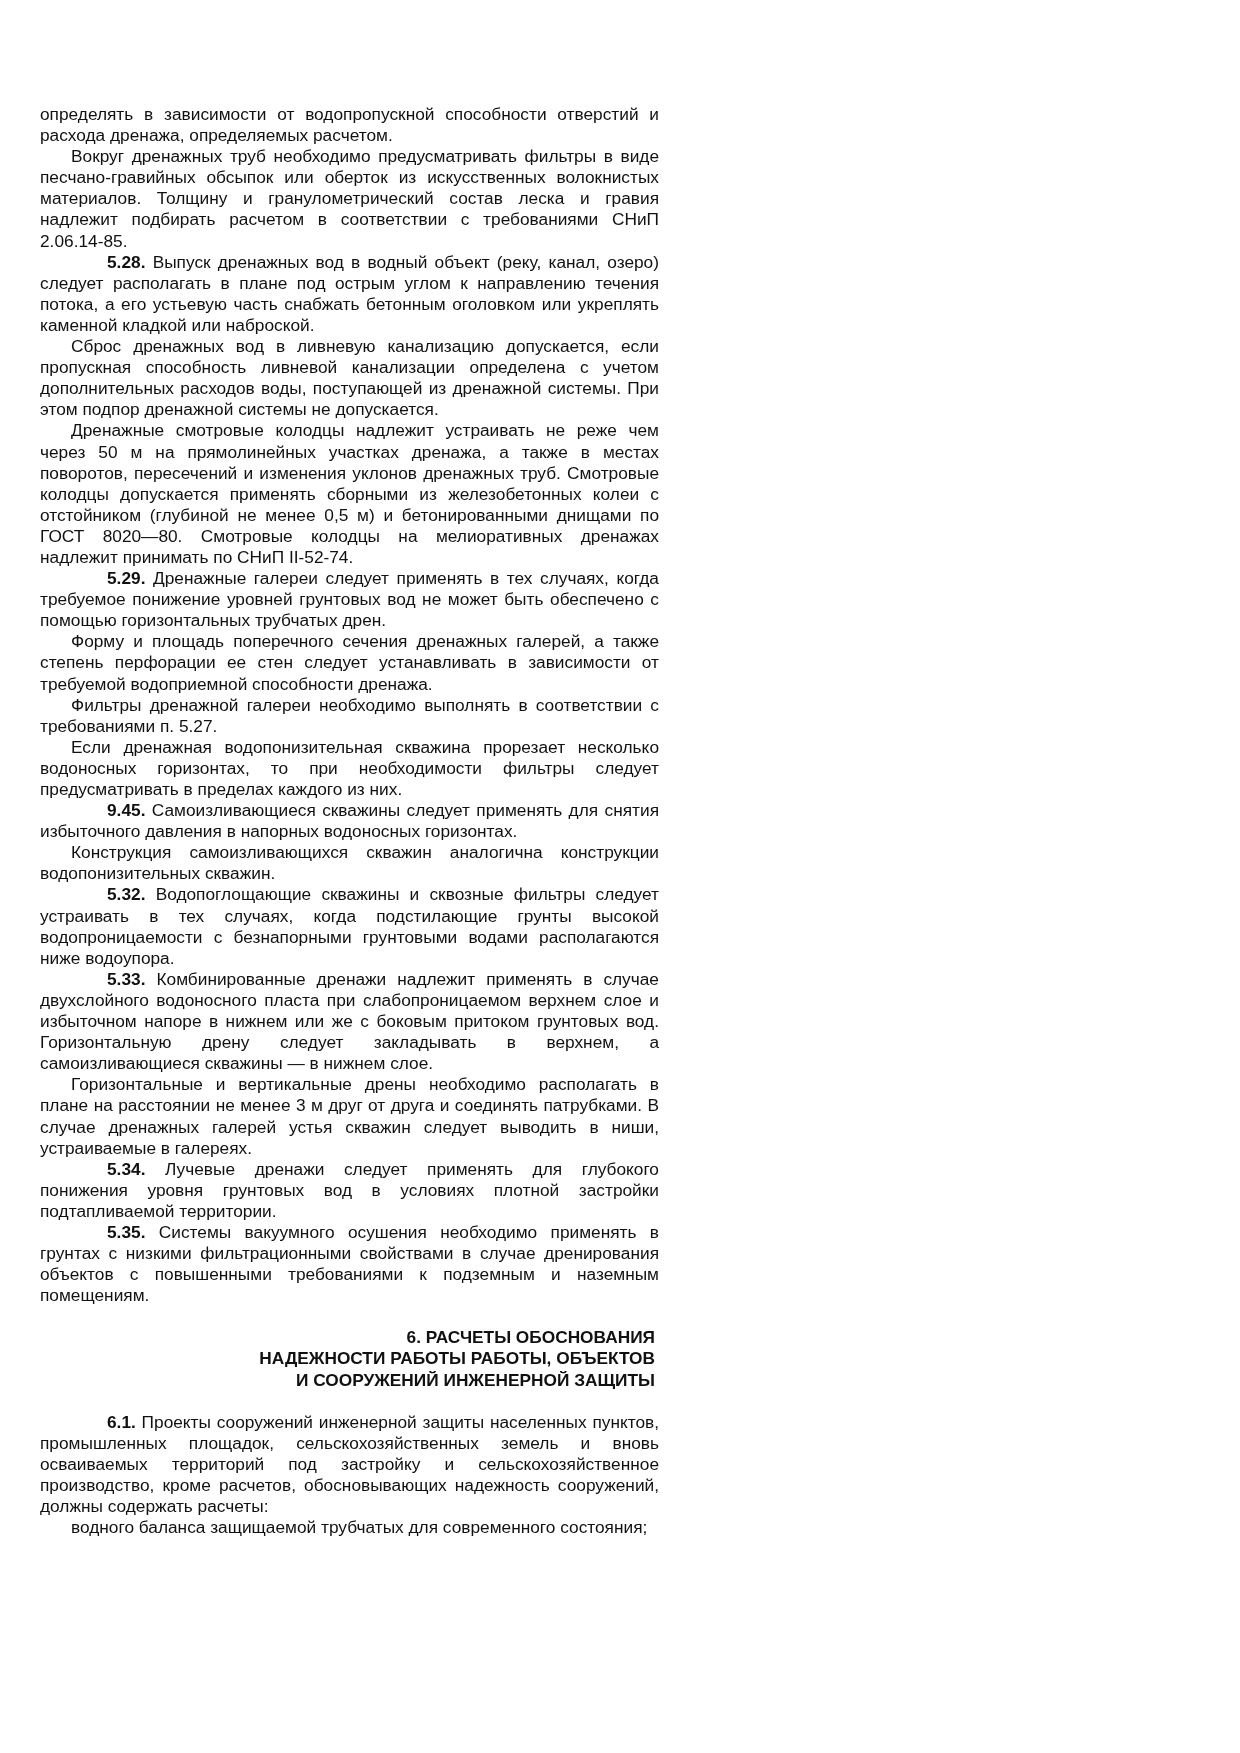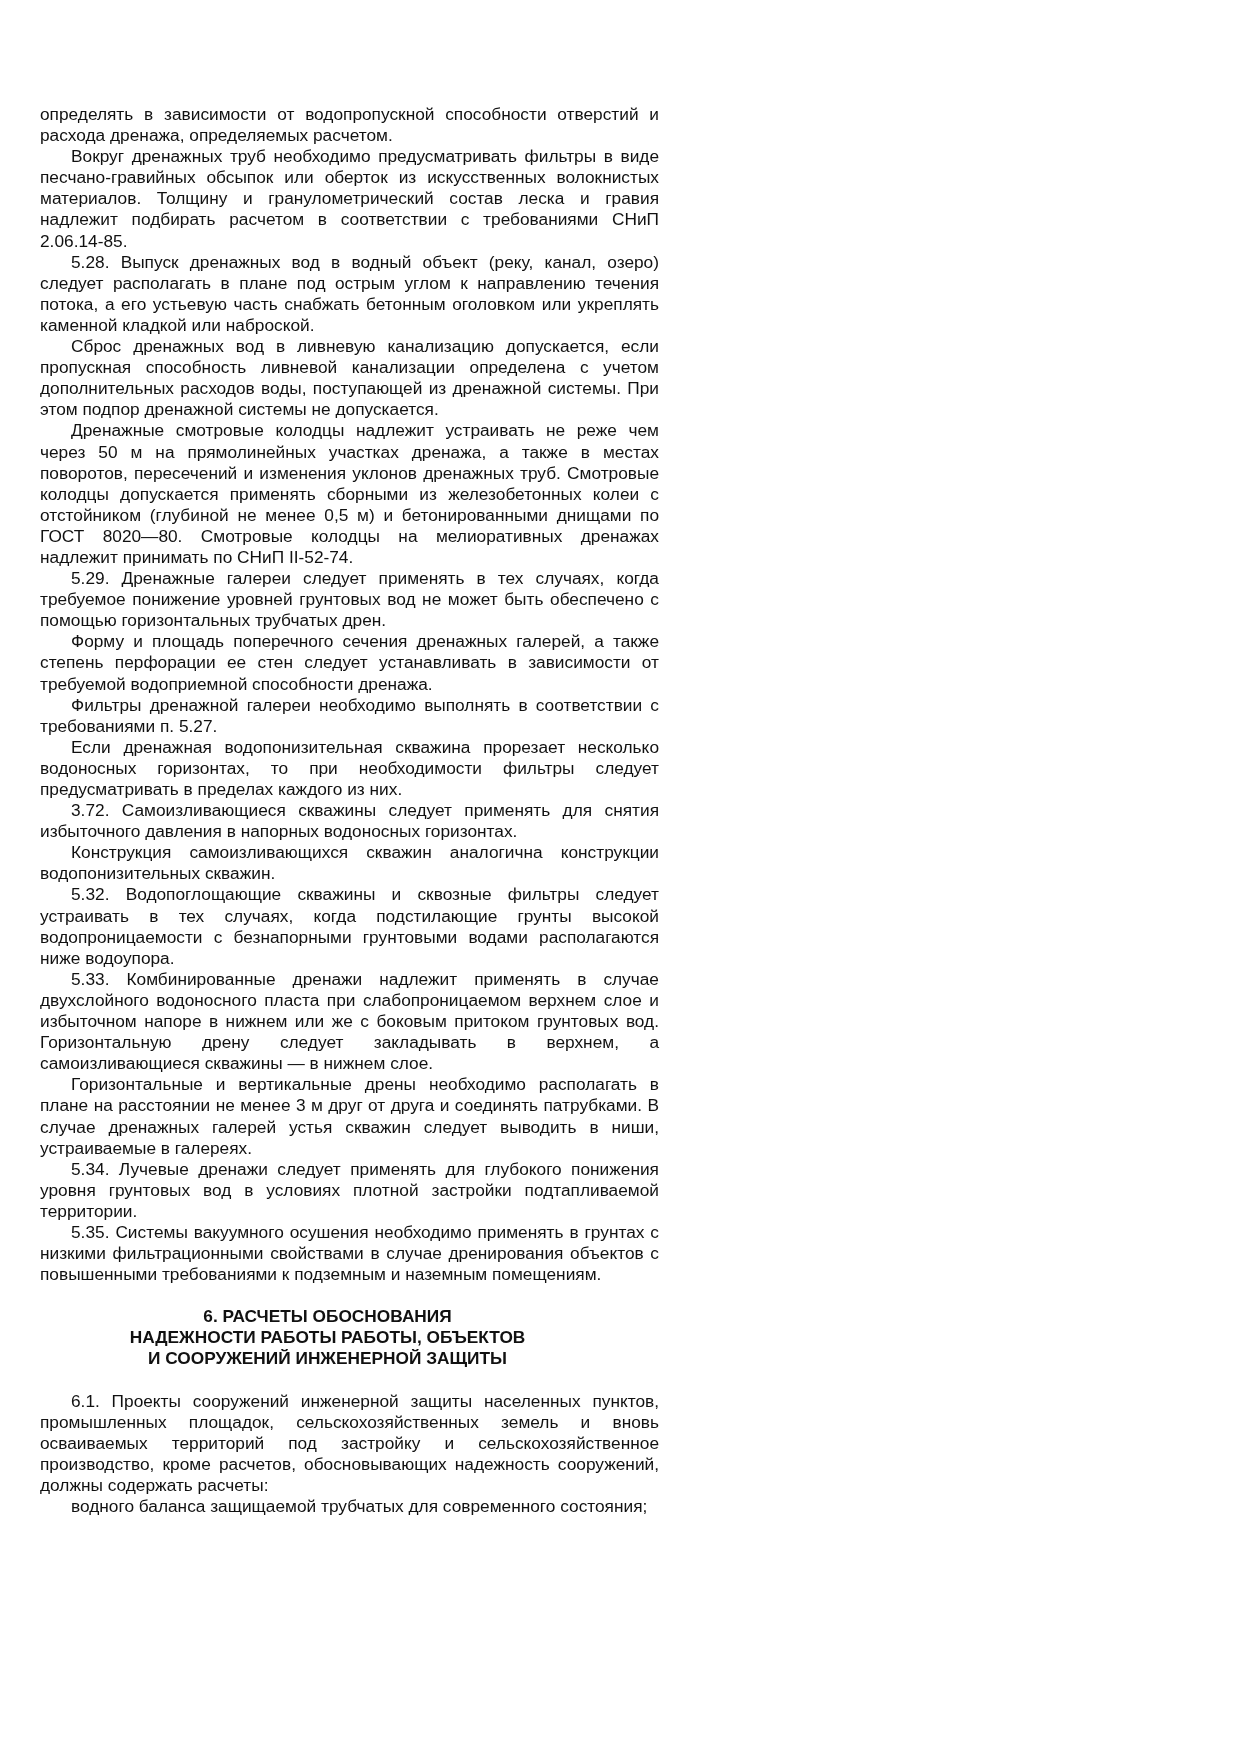--- a/index.html
+++ b/index.html
@@ -26,25 +26,26 @@
     .para {
       margin: 0;
       text-align: justify;
       text-indent: 31px;
       padding-left: 40px;
     }
     .para.noindent {
       text-indent: 0;
     }
     .num {
-      font-weight: normal;
+      font-weight: bold;
+      margin-left: 36px;
     }
     .heading {
       margin: 21px 0 21px 0;
-      text-align: center;
+      text-align: right;
       font-weight: bold;
       font-size: 17.3px;
       line-height: 21.1px;
       padding-right: 4px;
     }
     .heading span {
       display: block;
     }
   </style>
 </head>
@@ -54,21 +55,21 @@
   <div id="before">
       <p class="para noindent"><span>определять в зависимости от водопропускной способности отверстий и расхода дренажа, определяемых расчетом.</span></p>
       <p class="para"><span>Вокруг дренажных труб необходимо предусматривать фильтры в виде песчано-гравийных обсыпок или оберток из искусственных волокнистых материалов. Толщину и гранулометрический состав леска и гравия надлежит подбирать расчетом в соответствии с требованиями СНиП 2.06.14-85.</span></p>
       <p class="para"><span class="num">5.28.</span> <span>Выпуск дренажных вод в водный объект (реку, канал, озеро) следует располагать в плане под острым углом к направлению течения потока, а его устьевую часть снабжать бетонным оголовком или укреплять каменной кладкой или наброской.</span></p>
       <p class="para"><span>Сброс дренажных вод в ливневую канализацию допускается, если пропускная способность ливневой канализации определена с учетом дополнительных расходов воды, поступающей из дренажной системы. При этом подпор дренажной системы не допускается.</span></p>
       <p class="para"><span>Дренажные смотровые колодцы надлежит устраивать не реже чем через 50 м на прямолинейных участках дренажа, а также в местах поворотов, пересечений и изменения уклонов дренажных труб. Смотровые колодцы допускается применять сборными из железобетонных колеи с отстойником (глубиной не менее 0,5 м) и бетонированными днищами по ГОСТ 8020—80. Смотровые колодцы на мелиоративных дренажах надлежит принимать по СНиП II-52-74.</span></p>
       <p class="para"><span class="num">5.29.</span> <span>Дренажные галереи следует применять в тех случаях, когда требуемое понижение уровней грунтовых вод не может быть обеспечено с помощью горизонтальных трубчатых дрен.</span></p>
       <p class="para"><span>Форму и площадь поперечного сечения дренажных галерей, а также степень перфорации ее стен следует устанавливать в зависимости от требуемой водоприемной способности дренажа.</span></p>
       <p class="para"><span>Фильтры дренажной галереи необходимо выполнять в соответствии с требованиями п. 5.27.</span></p>
       <p class="para"><span>Если дренажная водопонизительная скважина прорезает несколько водоносных горизонтах, то при необходимости фильтры следует предусматривать в пределах каждого из них.</span></p>
-      <p class="para"><span class="num">3.72.</span> <span>Самоизливающиеся скважины следует применять для снятия избыточного давления в напорных водоносных горизонтах.</span></p>
+      <p class="para"><span class="num">9.45.</span> <span>Самоизливающиеся скважины следует применять для снятия избыточного давления в напорных водоносных горизонтах.</span></p>
       <p class="para"><span>Конструкция самоизливающихся скважин аналогична конструкции водопонизительных скважин.</span></p>
       <p class="para"><span class="num">5.32.</span> <span>Водопоглощающие скважины и сквозные фильтры следует устраивать в тех случаях, когда подстилающие грунты высокой водопроницаемости с безнапорными грунтовыми водами располагаются ниже водоупора.</span></p>
       <p class="para"><span class="num">5.33.</span> <span>Комбинированные дренажи надлежит применять в случае двухслойного водоносного пласта при слабопроницаемом верхнем слое и избыточном напоре в нижнем или же с боковым притоком грунтовых вод. Горизонтальную дрену следует закладывать в верхнем, а самоизливающиеся скважины — в нижнем слое.</span></p>
       <p class="para"><span>Горизонтальные и вертикальные дрены необходимо располагать в плане на расстоянии не менее 3 м друг от друга и соединять патрубками. В случае дренажных галерей устья скважин следует выводить в ниши, устраиваемые в галереях.</span></p>
       <p class="para"><span class="num">5.34.</span> <span>Лучевые дренажи следует применять для глубокого понижения уровня грунтовых вод в условиях плотной застройки подтапливаемой территории.</span></p>
       <p class="para"><span class="num">5.35.</span> <span>Системы вакуумного осушения необходимо применять в грунтах с низкими фильтрационными свойствами в случае дренирования объектов с повышенными требованиями к подземным и наземным помещениям.</span></p>
     </div>
 
   <div class="heading">
     <span>6. РАСЧЕТЫ ОБОСНОВАНИЯ</span>

